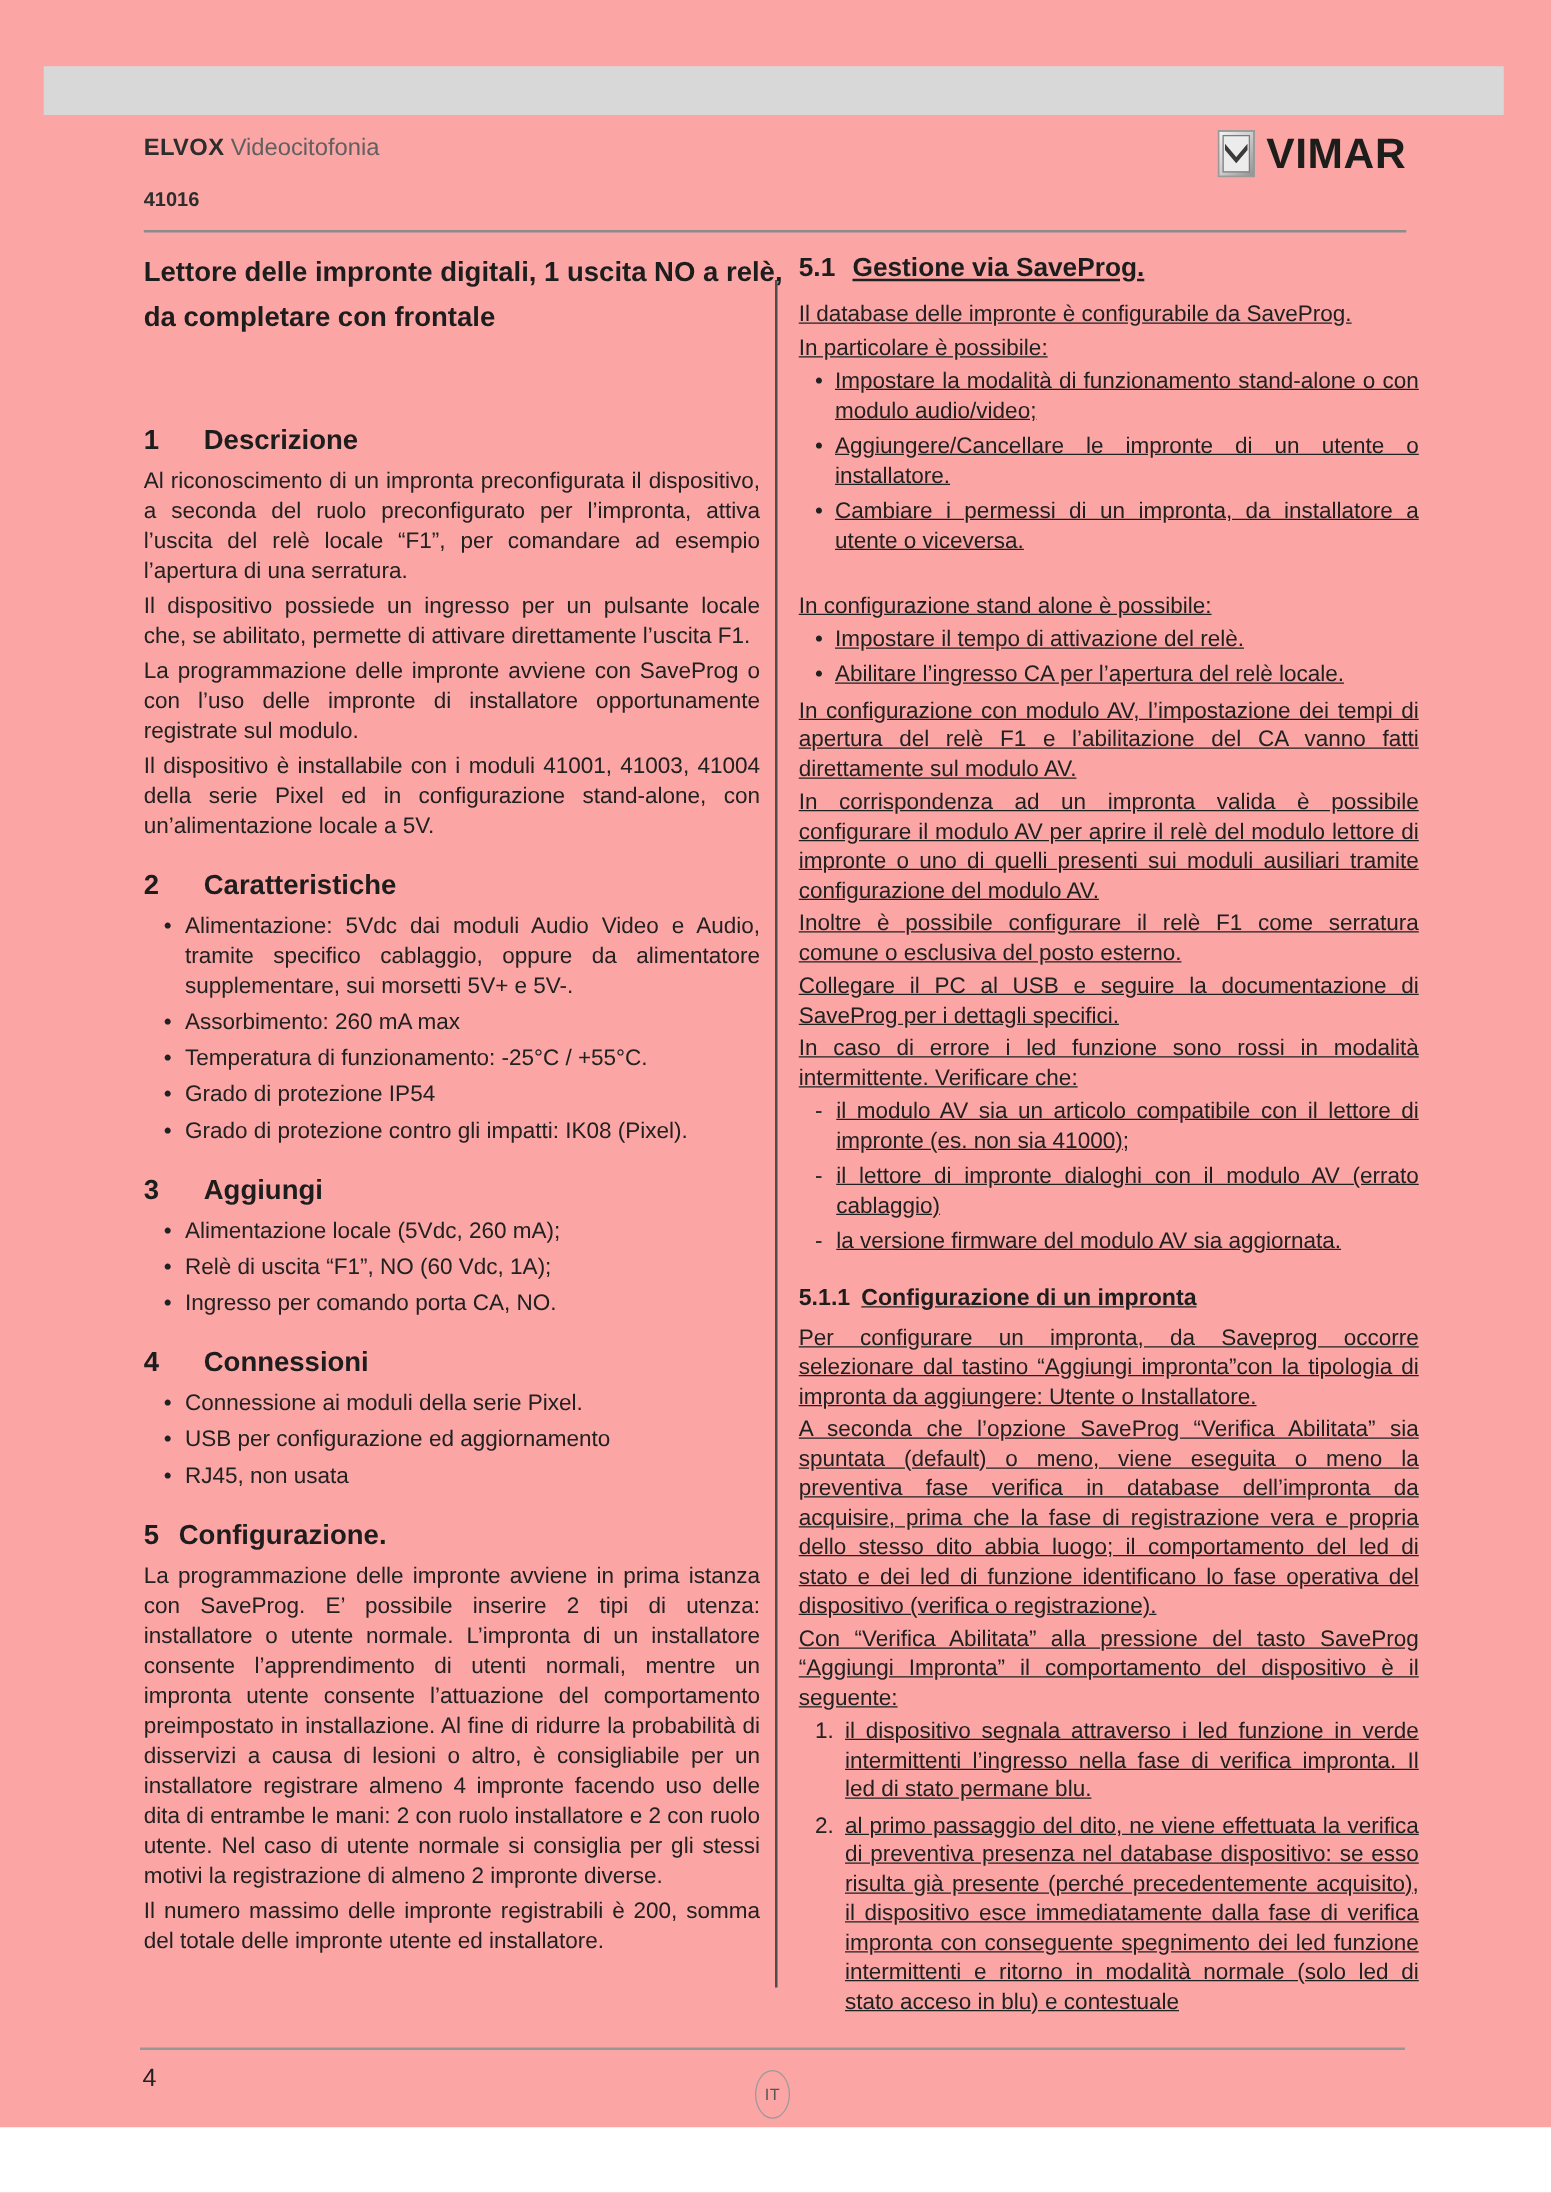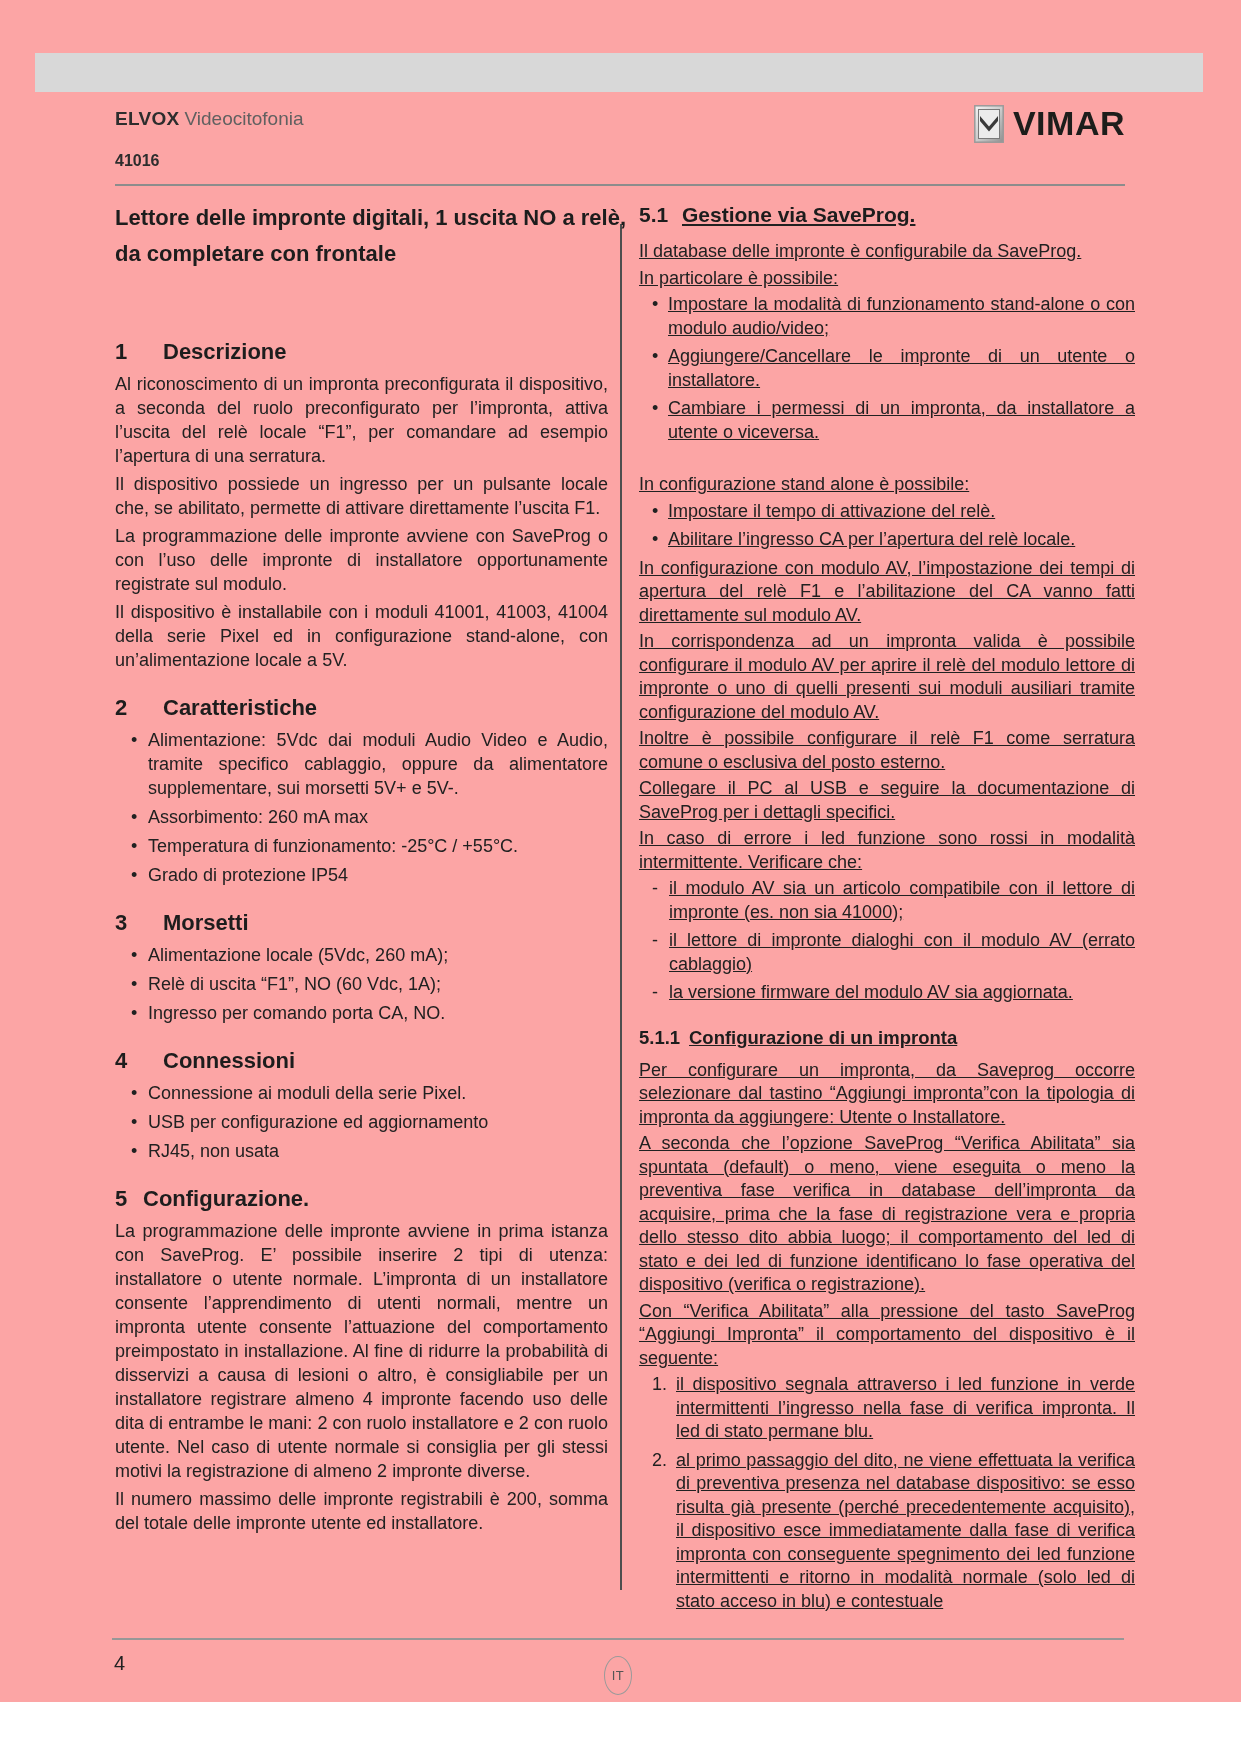--- a/index.html
+++ b/index.html
@@ -8,21 +8,21 @@
     position:relative; width:1241px; height:1702px; margin:0 auto;
     background:#fca5a5; overflow:hidden;
     font-family:"Liberation Sans", sans-serif; color:#212121;
   }
   .topbar { position:absolute; left:35px; top:53px; width:1168px; height:39px; background:#d8d8d8; }
 
   .brand { position:absolute; left:115px; top:108px; font-size:19px; }
   .brand-bold { font-weight:bold; color:#2d2d2d; letter-spacing:.3px; }
   .brand-reg { color:#606060; margin-left:5px; }
 
-  .logo { position:absolute; top:104px; right:116px; display:flex; align-items:flex-end; gap:9px; }
+  .logo { position:absolute; top:104px; right:116px; display:flex; align-items:flex-start; gap:9px; }
   .logo-text { font-size:34px; font-weight:bold; color:#1d1d1b; letter-spacing:.5px; }
 
   .pcode { position:absolute; left:115px; top:152px; font-size:16px; font-weight:bold; color:#2d2d2d; }
   .rule-top { position:absolute; left:115px; top:184px; width:1010px; height:2px; background:#8c8c8c; }
   .rule-bottom { position:absolute; left:112px; top:1638px; width:1012px; height:2px; background:#979797; }
   .vdivider { position:absolute; left:620px; top:224px; width:2px; height:1366px; background:#4d4d4d; }
 
   .col { position:absolute; top:200px; font-size:18px; line-height:24px; }
   .col-left  { left:115px; width:493px; }
   .col-right { left:639px; width:496px; line-height:23.5px;text-decoration:underline; }
@@ -107,23 +107,24 @@
     <p class="body">La programmazione delle impronte avviene con SaveProg o con l’uso delle impronte di installatore opportunamente registrate sul modulo.</p>
     <p class="body">Il dispositivo è installabile con i moduli 41001, 41003, 41004 della serie Pixel ed in configurazione stand-alone, con un’alimentazione locale a 5V.</p>
 
     <div class="sec-h">
       <span class="sec-num">2</span><span>Caratteristiche</span>
     </div>
     <div class="bullet">Alimentazione: 5Vdc dai moduli Audio Video e Audio, tramite specifico cablaggio, oppure da alimentatore supplementare, sui morsetti 5V+ e 5V-.</div>
     <div class="bullet">Assorbimento: 260 mA max</div>
     <div class="bullet">Temperatura di funzionamento: -25°C / +55°C.</div>
     <div class="bullet">Grado di protezione IP54</div>
+    <div class="bullet">Grado di protezione contro gli impatti: IK08 (Pixel).</div>
 
     <div class="sec-h">
-      <span class="sec-num">3</span><span>Morsetti</span>
+      <span class="sec-num">3</span><span>Aggiungi</span>
     </div>
     <div class="bullet">Alimentazione locale (5Vdc, 260 mA);</div>
     <div class="bullet">Relè di uscita “F1”, NO (60 Vdc, 1A);</div>
     <div class="bullet">Ingresso per comando porta CA, NO.</div>
 
     <div class="sec-h">
       <span class="sec-num">4</span><span>Connessioni</span>
     </div>
     <div class="bullet">Connessione ai moduli della serie Pixel.</div>
     <div class="bullet">USB per configurazione ed aggiornamento</div>

